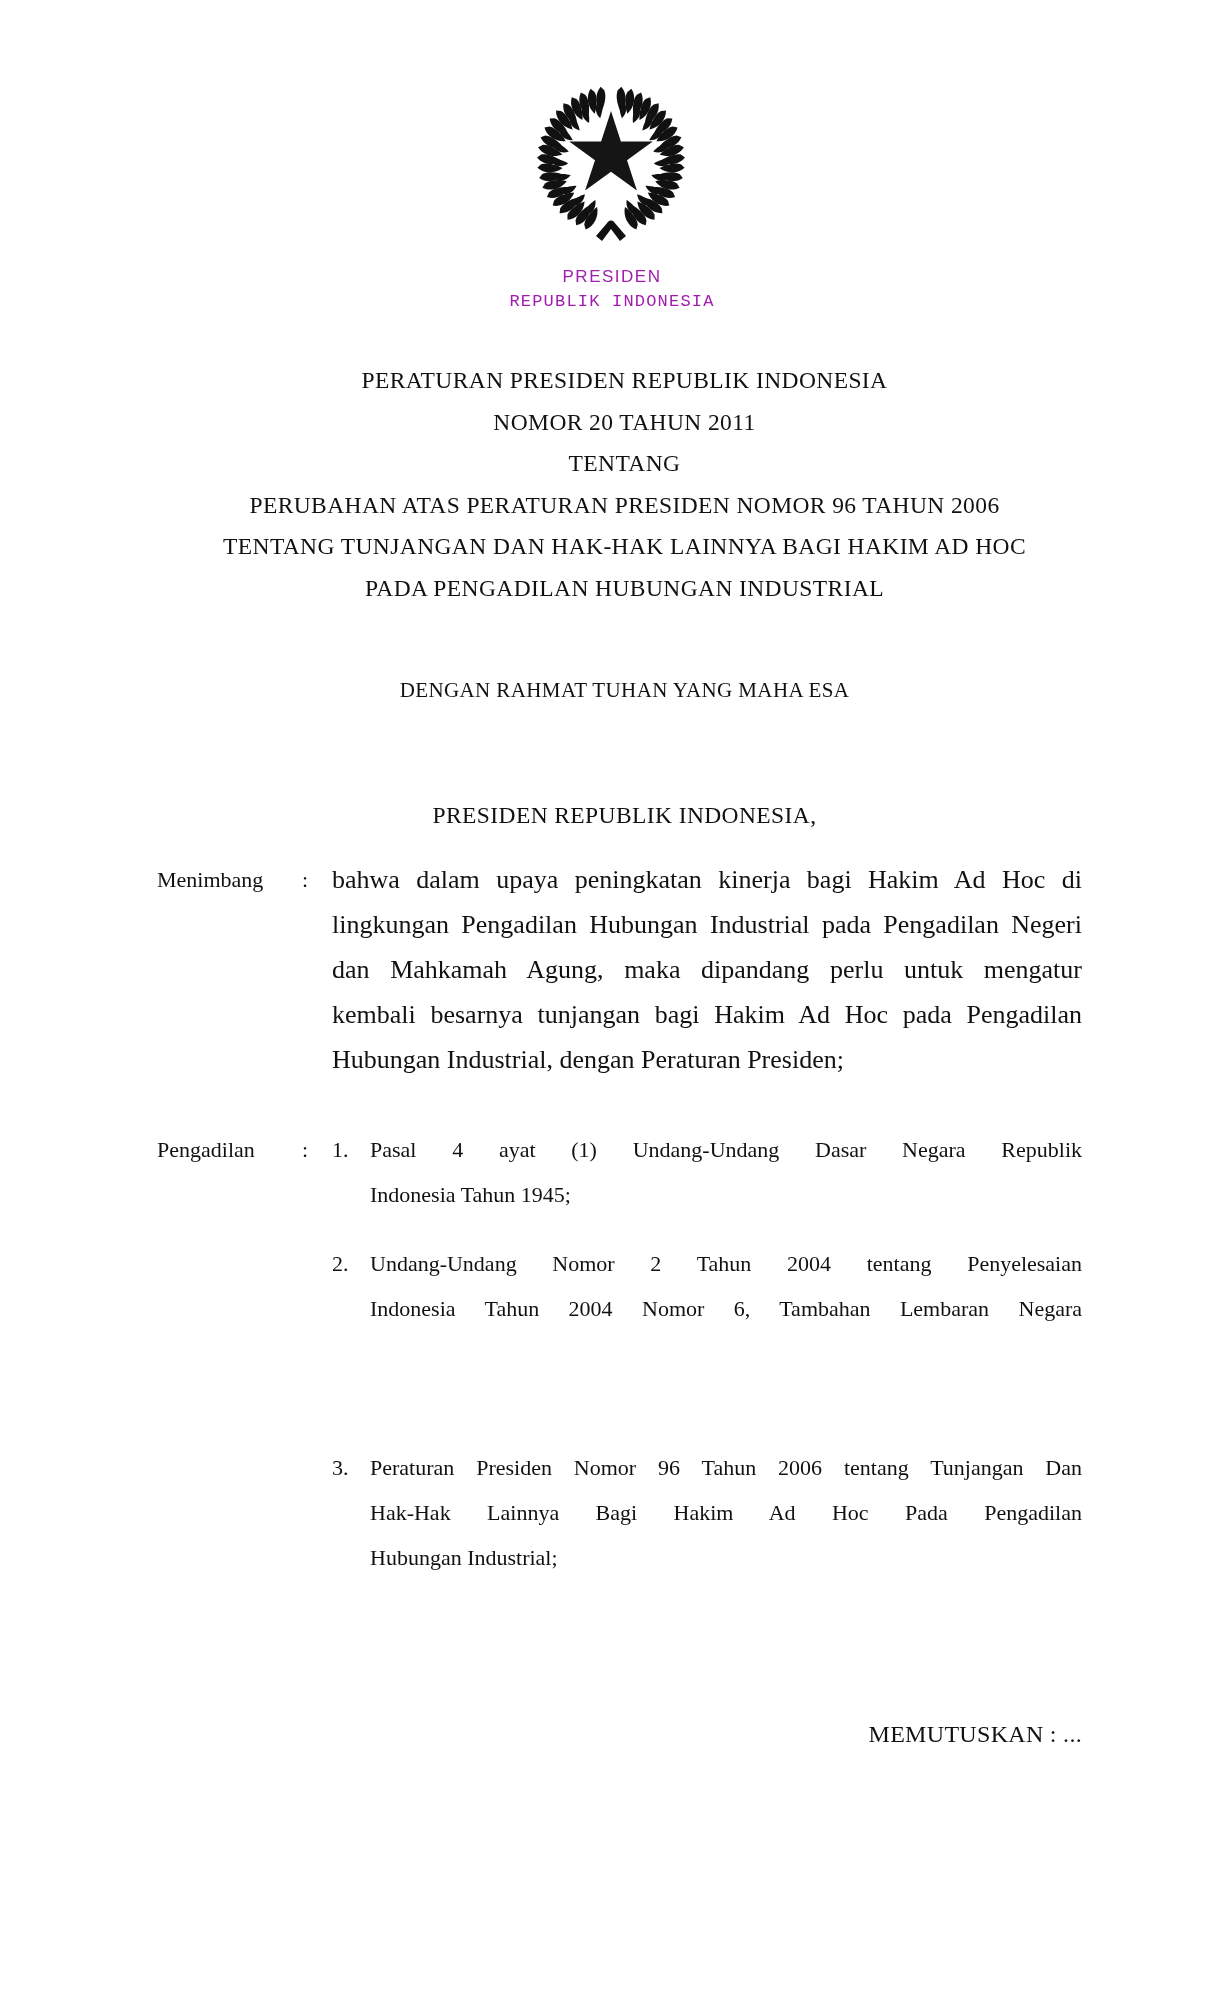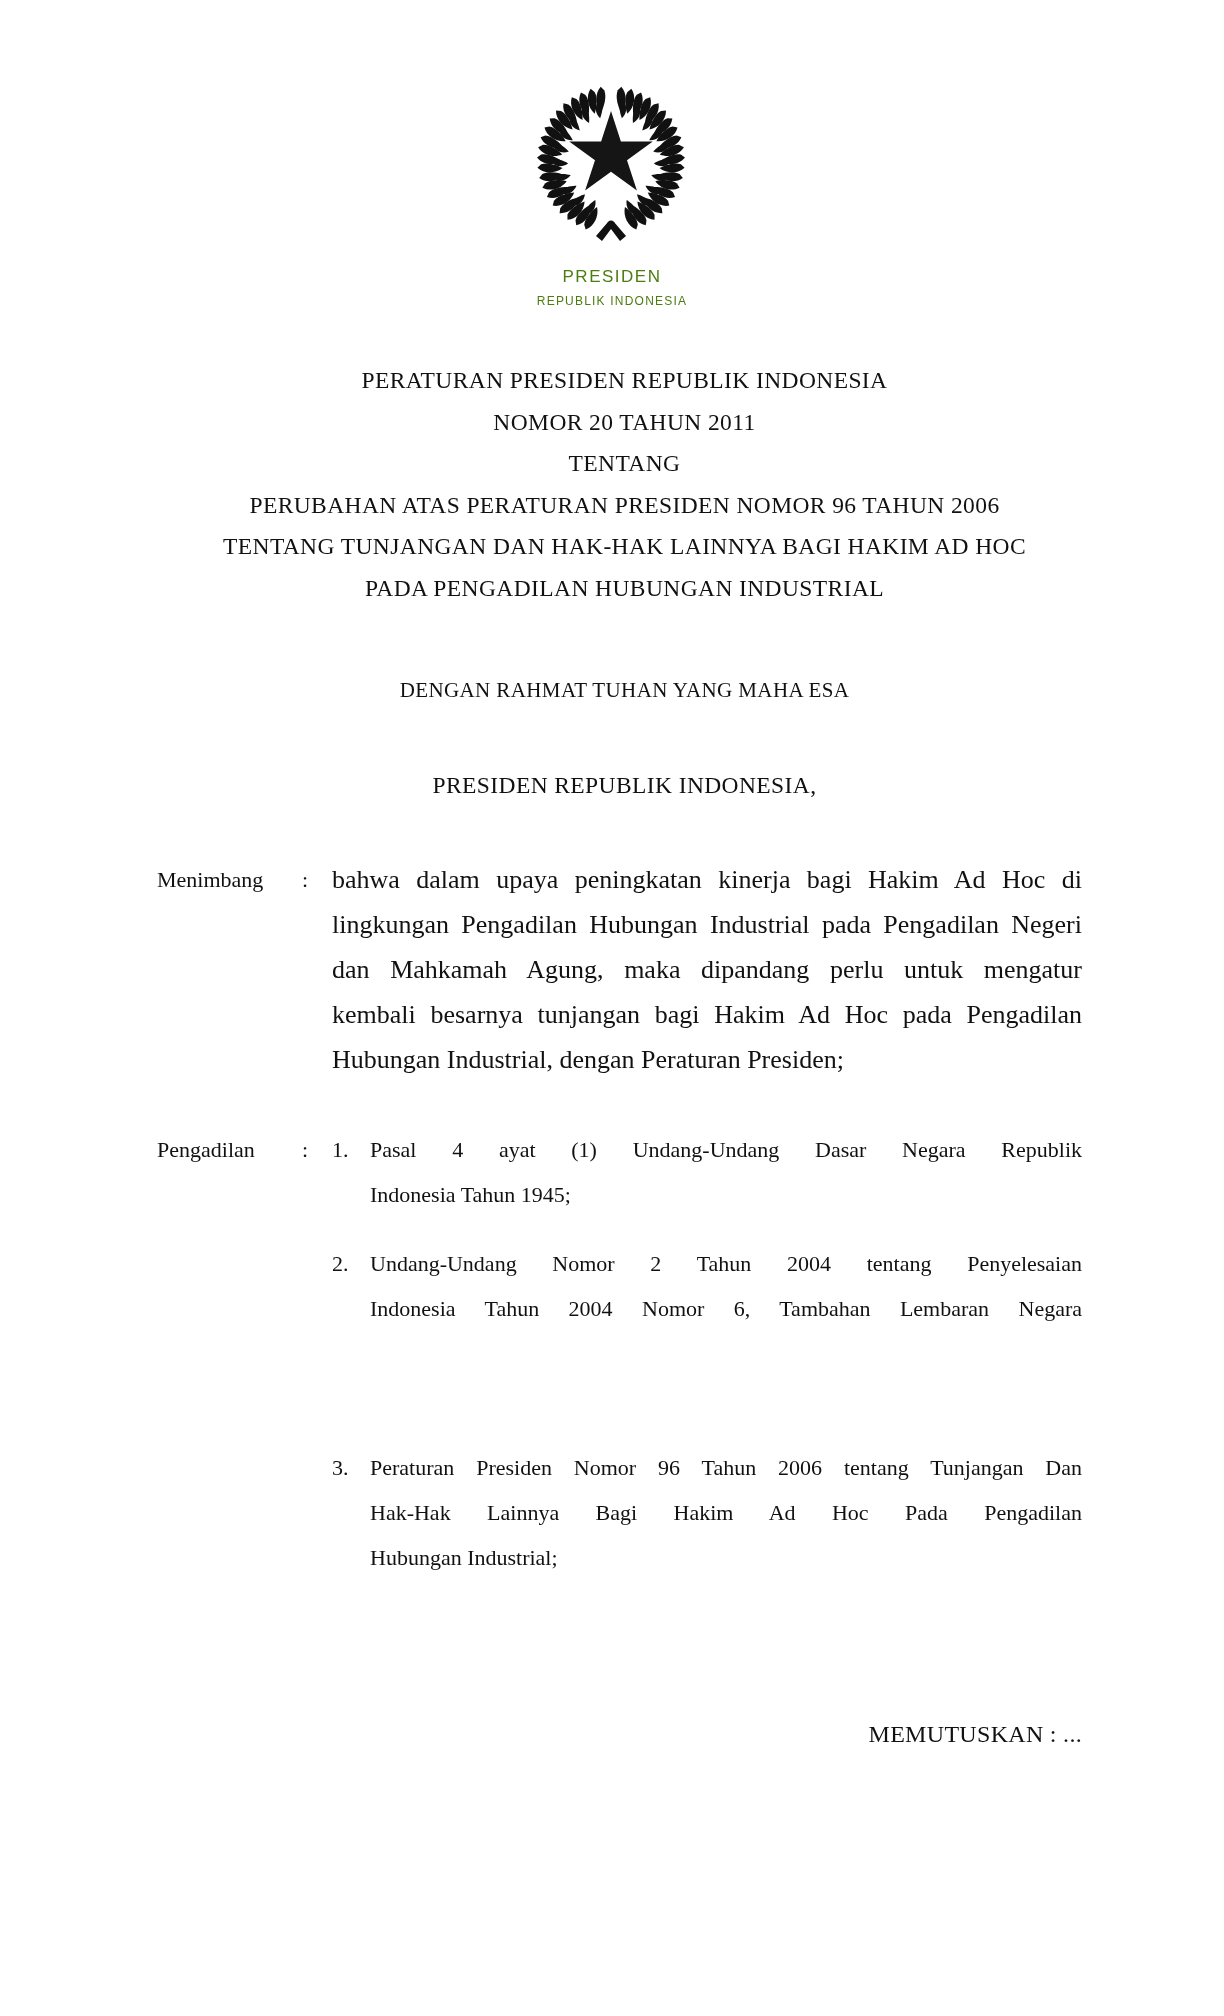--- a/index.html
+++ b/index.html
@@ -10,29 +10,29 @@
     font-family:"Liberation Serif","DejaVu Serif",serif;
     color:#111111;
     overflow:hidden;
   }
   
   #emblem{position:absolute;left:525px;top:74px;width:172px;height:172px;}
   #letterhead-text{
     position:absolute;left:0;top:264px;width:1224px;
     text-align:center;
     font-family:"Liberation Sans","DejaVu Sans",sans-serif;
-    color:#4d7c0f;
+    color:#a21caf;
   }
   #letterhead-text .lh1{font-size:17px;line-height:25px;letter-spacing:1.5px;}
-  #letterhead-text .lh2{font-size:12px;line-height:25px;letter-spacing:1.2px;}
+  #letterhead-text .lh2{font-size:17px;line-height:25px;letter-spacing:1.2px;font-family:Liberation Mono, monospace;}
   
   #title-block{position:absolute;left:157px;top:360px;width:935px;font-size:23.5px;letter-spacing:0.4px;}
   #title-block .line{height:41.5px;line-height:41.5px;}
   #invocation{position:absolute;left:157px;top:672px;width:935px;text-align:center;font-size:21px;letter-spacing:0.4px;line-height:36px;}
-  #issuer{position:absolute;left:157px;top:767px;width:935px;text-align:center;font-size:23.5px;letter-spacing:0.4px;line-height:36px;}
+  #issuer{position:absolute;left:157px;top:797px;width:935px;text-align:center;font-size:23.5px;letter-spacing:0.4px;line-height:36px;}
   
   .label{position:absolute;left:157px;font-size:22px;line-height:45px;}
   .sep{position:absolute;left:302px;font-size:22px;line-height:45px;}
   .content{position:absolute;left:332px;width:750px;font-size:26px;}
   .item-num{position:absolute;left:332px;font-size:22px;line-height:45px;}
   .item-body{position:absolute;left:370px;width:712px;font-size:22px;}
   .line{height:45px;line-height:45px;}
   .line.just{text-align:justify;text-align-last:justify;text-justify:inter-word;}
   .line.left{text-align:left;}
   .line.center{text-align:center;}

